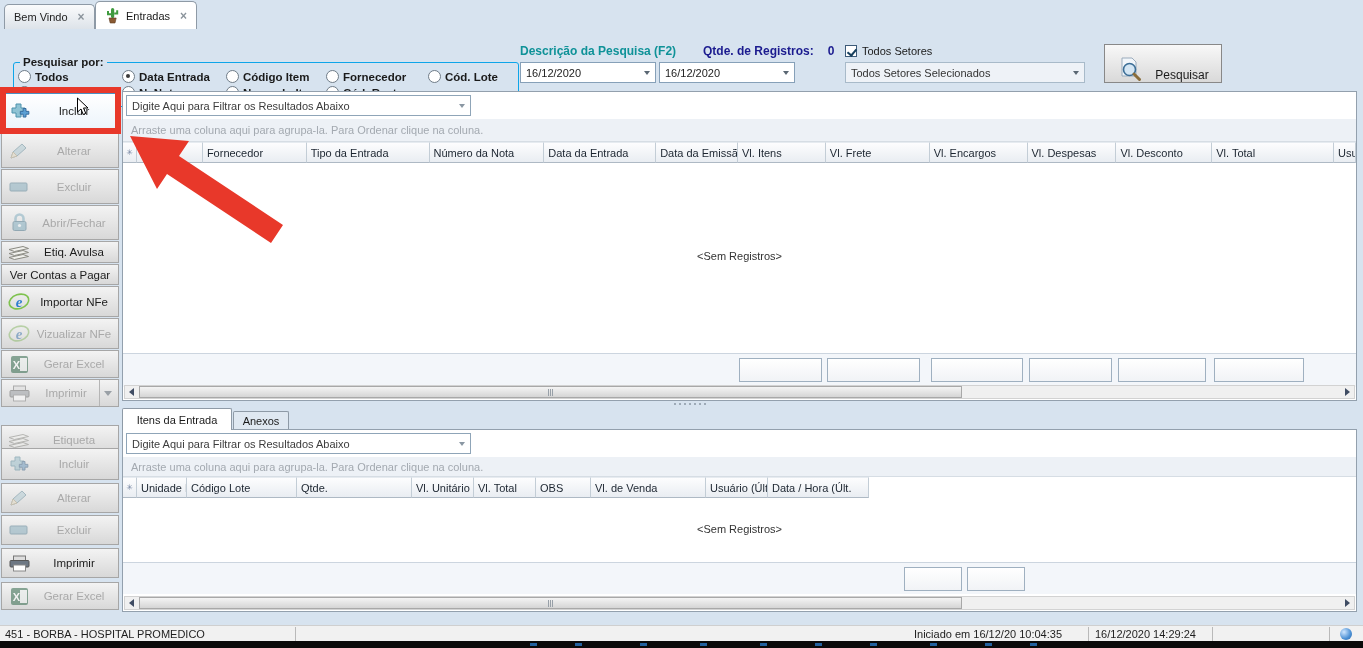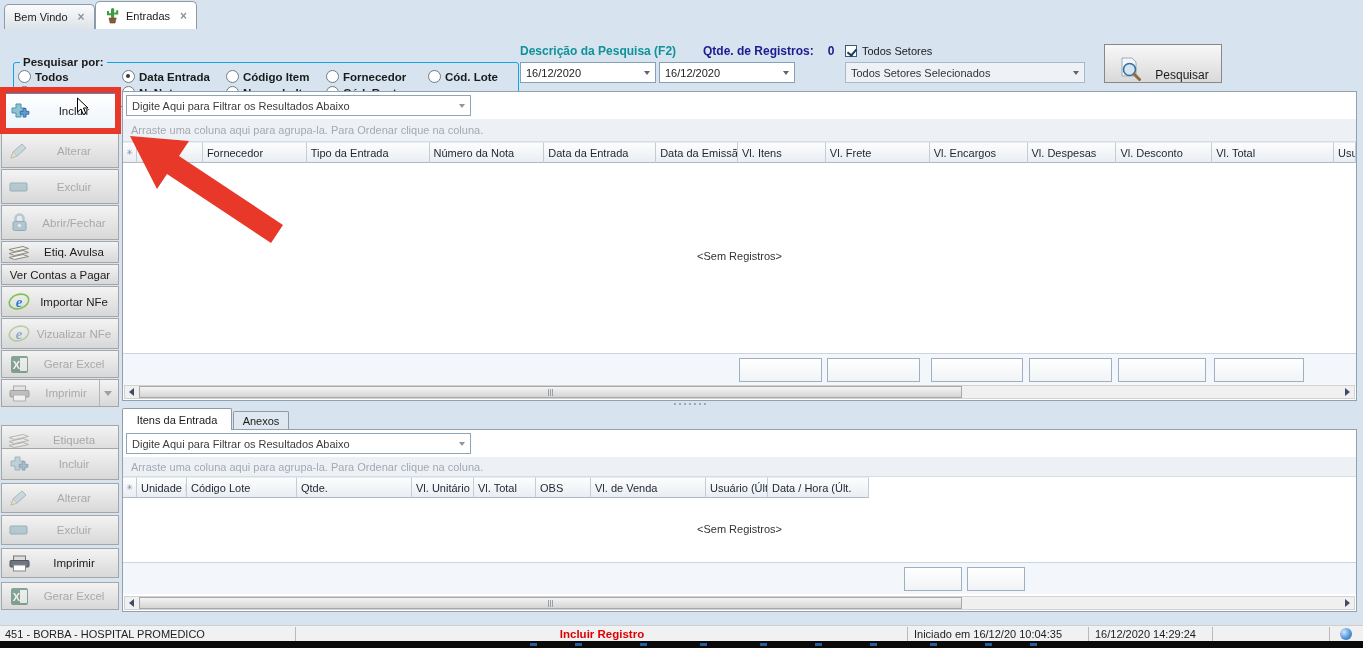--- a/index.html
+++ b/index.html
@@ -438,21 +438,20 @@
         <i></i>
       </span>
     <span class="sb-ar" style="right:0">
         <span class="tri-r"></span>
       </span>
   </div>
 </div>
 
 <div class="statusbar">
   <span class="sp" style="left:0;width:296px">451 - BORBA - HOSPITAL PROMEDICO</span>
-  <span class="sp action" style="left:297px;width:611px">Incluir Registro</span>
   <span class="sp" style="left:909px;width:180px">Iniciado em 16/12/20 10:04:35</span>
   <span class="sp" style="left:1090px;width:123px">16/12/2020 14:29:24</span>
   <span class="sp" style="left:1214px;width:116px"></span>
   <span class="ball"></span>
 </div>
 <div class="darkstrip">
   <i style="left:530px"></i>
     <i style="left:575px"></i>
     <i style="left:640px"></i>
     <i style="left:700px"></i>

